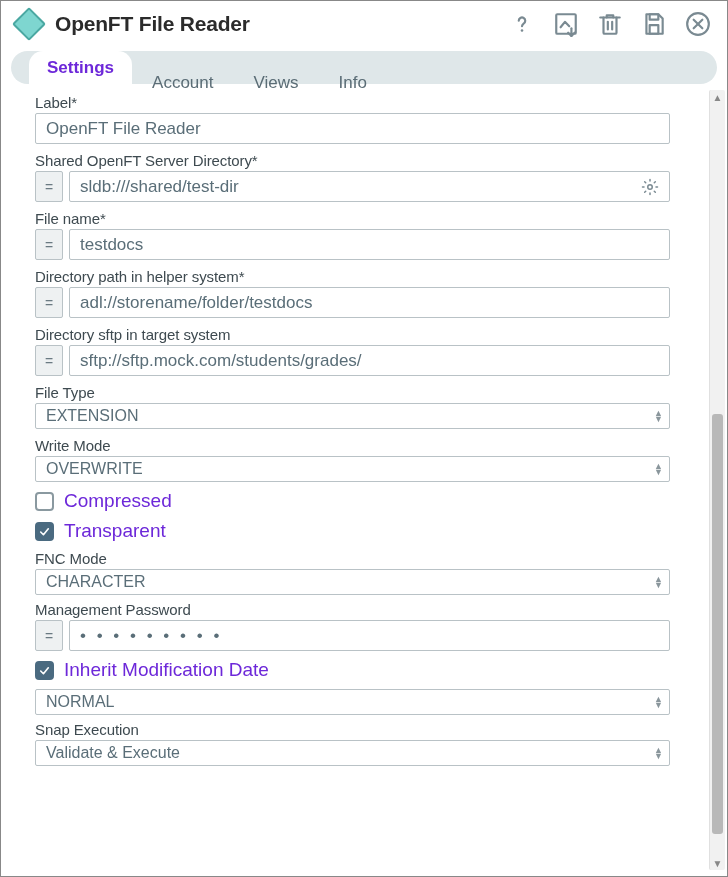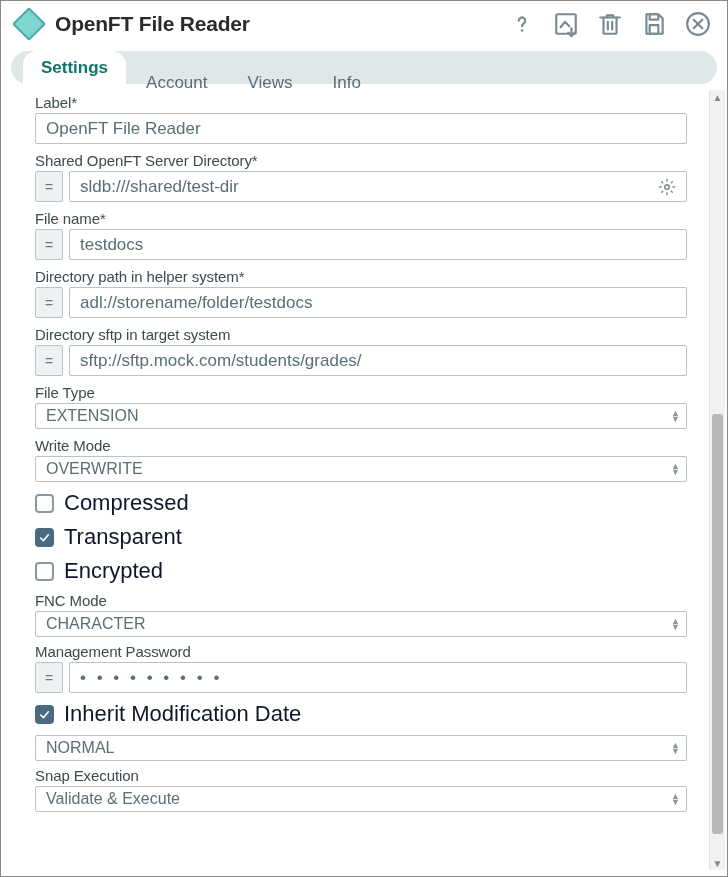--- a/index.html
+++ b/index.html
@@ -11,25 +11,25 @@
   .logo { width: 24px; height: 24px; transform: rotate(45deg); background: #7ed6d0; border: 2px solid #4aa8a2; border-radius: 2px; margin-right: 14px; flex: 0 0 auto; }
   .title { font-size: 21px; font-weight: 700; color: #2b2b2b; letter-spacing: -0.2px; flex: 1; }
   .header-actions { display: flex; align-items: center; gap: 18px; }
   .header-actions svg { width: 26px; height: 26px; }
   .icon-stroke { stroke: #7a8a92; stroke-width: 2; fill: none; stroke-linecap: round; stroke-linejoin: round; }
   .icon-btn { cursor: pointer; display: inline-flex; }
 
   
   .tabbar { margin: 6px 10px 0 10px; background: #dfe7e9; border-radius: 18px; height: 33px; display: flex; align-items: center; padding: 0 6px 0 6px; }
   .tab { padding: 15px 20px; height: 33px; line-height: 33px; font-size: 17px; color: #5b6d76; cursor: pointer; }
-  .tab.active { background: #fff; color: #0f766e; font-weight: 700; border-radius: 14px 14px 0 0; height: 33px; line-height: 33px; padding: 0 18px; margin-left: 6px; }
+  .tab.active { background: #fff; color: #6d28d9; font-weight: 700; border-radius: 14px 14px 0 0; height: 33px; line-height: 33px; padding: 0 18px; margin-left: 12px; }
 
   
   .body { flex: 1; display: flex; overflow: hidden; padding: 6px 2px 6px 10px; }
-  .form-area { flex: 1; overflow-y: auto; padding: 4px 22px 6px 24px; }
+  .form-area { flex: 1; overflow-y: auto; padding: 4px 39px 6px 24px; }
   .vscroll { width: 16px; background: #f1f1f1; border-left: 1px solid #e0e0e0; position: relative; border-radius: 2px; }
   .vscroll .thumb { position: absolute; left: 2px; right: 2px; top: 324px; height: 420px; background: #b8b8b8; border-radius: 3px; }
   .vscroll .arrow { position: absolute; left: 0; right: 0; height: 14px; font-size: 10px; color: #888; display: flex; align-items: center; justify-content: center; }
   .vscroll .arrow.up { top: 0; }
   .vscroll .arrow.down { bottom: 0; }
 
   .field { margin-bottom: 8px; }
   .flabel { font-size: 15px; color: #3e4a50; margin-bottom: 2px; font-weight: 500; letter-spacing: -0.1px; }
   .row { display: flex; gap: 6px; align-items: stretch; }
   .eq-btn { width: 28px; height: 31px; border: 1px solid #b9c2c6; background: #eef1f2; color: #6a7a82; border-radius: 2px; display: flex; align-items: center; justify-content: center; font-size: 14px; cursor: pointer; flex: 0 0 auto; }
@@ -39,21 +39,21 @@
   .text-input .right-icon svg { width: 18px; height: 18px; display: block; }
 
   .select { position: relative; border: 1px solid #b9c2c6; height: 26px; padding: 0 28px 0 10px; font-size: 16px; color: #5a6e78; background: #fff; border-radius: 2px; display: flex; align-items: center; cursor: pointer; }
   .select .spin { position: absolute; right: 6px; top: 50%; transform: translateY(-50%); display: flex; flex-direction: column; line-height: 6px; font-size: 9px; color: #8a969c; }
 
   .check-row { display: flex; align-items: center; gap: 10px; margin: 8px 0; }
   .chk { width: 19px; height: 19px; border: 2px solid #8a99a0; border-radius: 4px; background: #fff; display: inline-flex; align-items: center; justify-content: center; cursor: pointer; flex: 0 0 auto; }
   .chk.checked { background: #4a6a80; border-color: #4a6a80; }
   .chk.checked svg { display: block; }
   .chk svg { display: none; width: 13px; height: 13px; }
-  .chk-label { font-size: 22px; color: #0f172a; }
+  .chk-label { font-size: 19px; color: #6d28d9; }
 
   .field.compact { margin-bottom: 6px; }
 </style>
 </head>
 <body>
 
 <div class="frame">
 
   <div class="header">
     <div class="logo"></div>
@@ -193,26 +193,20 @@
 
       <div class="check-row">
         <span class="chk checked">
           <svg viewBox="0 0 24 24">
               <polyline points="5,13 10,18 19,7" stroke="#fff" stroke-width="3" fill="none" stroke-linecap="round" stroke-linejoin="round"></polyline>
             </svg>
         </span>
         <span class="chk-label">Transparent</span>
       </div>
 
-      <div class="check-row">
-        <span class="chk">
-          
-        </span>
-        <span class="chk-label">Encrypted</span>
-      </div>
 
       <div class="field compact">
         <div class="flabel">FNC Mode</div>
         <div class="select">
           <span>CHARACTER</span>
           <span class="spin">
               <span>▲</span>
               <span>▼</span>
             </span>
         </div>

